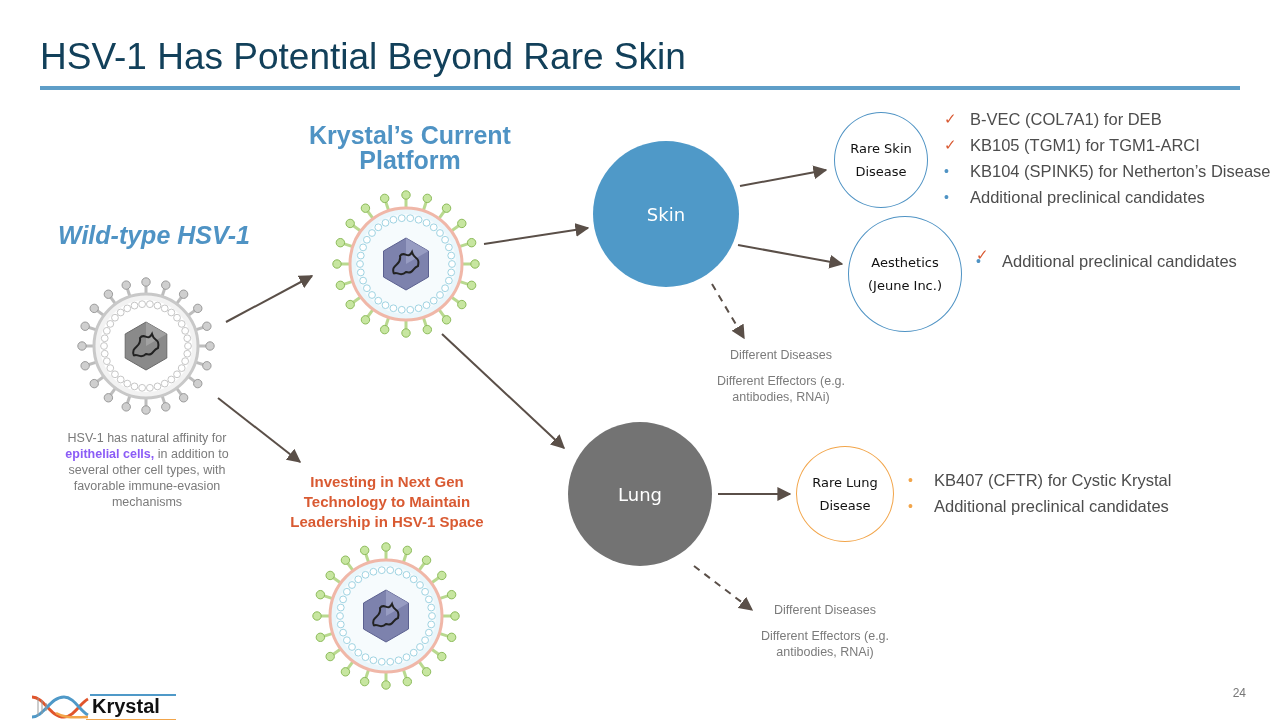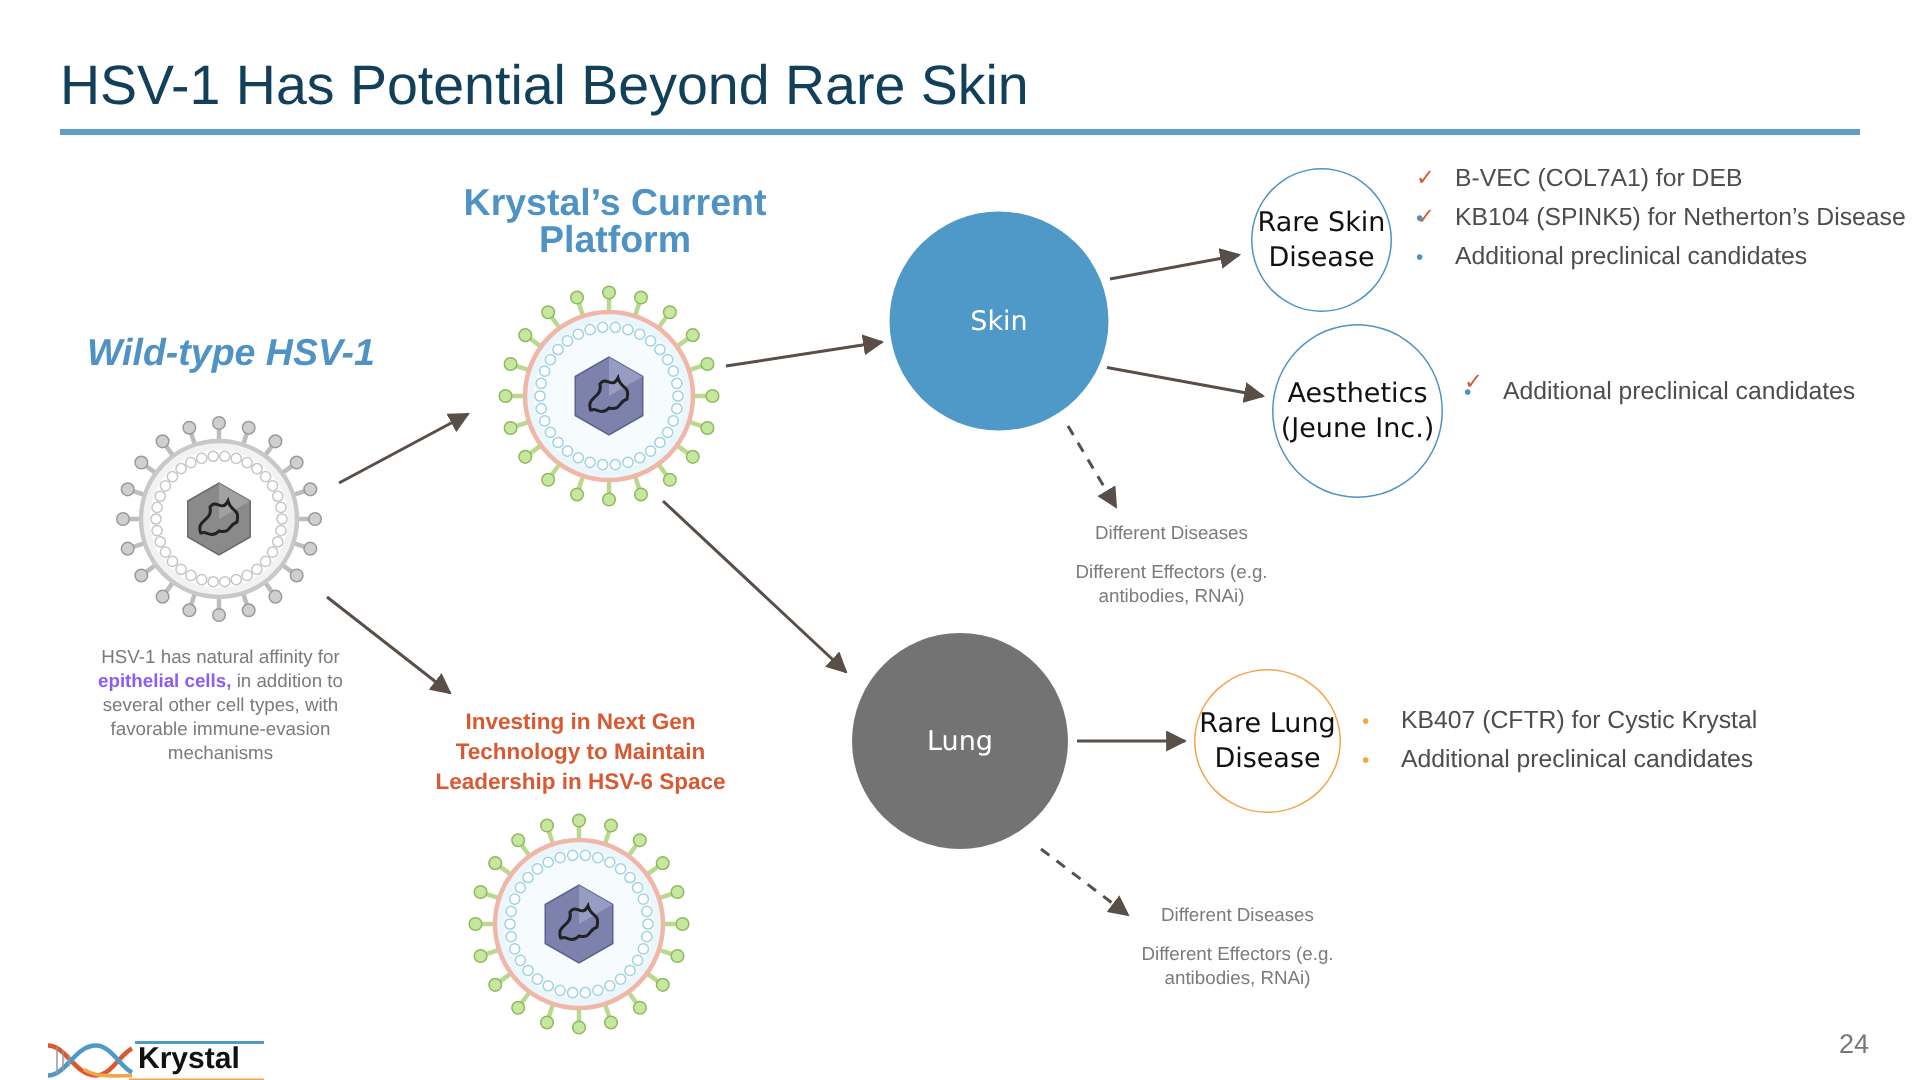--- a/index.html
+++ b/index.html
@@ -5,28 +5,28 @@
   html, body { margin:0; padding:0; }
   body { width:1280px; height:720px; position:relative; background:#ffffff; overflow:hidden; font-family:"Liberation Sans", sans-serif; }
   .abs { position:absolute; }
   #title { left:40px; top:36px; font-size:37px; color:#12405a; white-space:nowrap; }
   #title-rule { left:40px; top:86px; width:1200px; height:4px; background:#5f9ec8; }
   .hdr-blue { color:#4f93c4; font-weight:bold; font-size:25px; text-align:center; line-height:25px; }
   .hdr-orange { color:#d95a32; font-weight:bold; font-size:15px; text-align:center; line-height:20px; }
   .gray-caption { color:#7b7b7b; font-size:12.5px; text-align:center; line-height:16px; }
   .node { border-radius:50%; display:flex; align-items:center; justify-content:center; text-align:center; box-sizing:border-box; }
   .node-big { color:#ffffff; font-size:18px; font-family:"DejaVu Sans", sans-serif;text-align:center; }
-  .node-small { background:#fff; font-size:18px; line-height:23px; color:#111; font-family:"DejaVu Sans", sans-serif; }
+  .node-small { background:#fff; font-size:13px; line-height:23px; color:#111; font-family:"DejaVu Sans", sans-serif; }
   ul.bullets { list-style:none; margin:0; padding:0; position:absolute; }
   ul.bullets li { position:relative; padding-left:26px; font-size:16.5px; color:#4d4d4d; line-height:20px; margin-bottom:6px; }
   ul.bullets li .mk { position:absolute; left:0; top:0; width:20px; text-align:left; }
   .check { color:#d95a32; font-size:15px; }
   .dot-blue { color:#4f93c4; font-size:14px; }
   .dot-orange { color:#f2a54a; font-size:14px; }
-  #page-number { right:34px; top:686px; font-size:18px; color:#777; }
+  #page-number { right:34px; top:686px; font-size:12px; color:#777; }
   svg#arrows { position:absolute; left:0; top:0; }
 </style>
 </head>
 <body>
 
 <div id="title" class="abs">HSV-1 Has Potential Beyond Rare Skin</div>
 <div id="title-rule" class="abs"></div>
 
 <svg id="arrows" width="1280" height="720">
   <defs>
@@ -209,21 +209,21 @@
     <circle cx="27.721193273445785" cy="-36.708792454891025" r="3.4" fill="#fff" stroke="#9fd3e2" stroke-width="1"></circle>
     <circle cx="33.99441019215029" cy="-30.98999960774166" r="3.4" fill="#fff" stroke="#9fd3e2" stroke-width="1"></circle>
     <circle cx="39.10998824356224" cy="-24.215879492358383" r="3.4" fill="#fff" stroke="#9fd3e2" stroke-width="1"></circle>
     <circle cx="42.893722552600366" cy="-16.61711664460904" r="3.4" fill="#fff" stroke="#9fd3e2" stroke-width="1"></circle>
     <circle cx="45.21676258545948" cy="-8.452477819562262" r="3.4" fill="#fff" stroke="#9fd3e2" stroke-width="1"></circle>
     <polygon points="22.5,13.0 0.0,26.0 -22.5,13.0 -22.5,-13.0 -0.0,-26.0 22.5,-13.0" fill="#7d82ad" stroke="#5c6190" stroke-width="1"></polygon>
     <polygon points="0,0 -0.0,-26.0 22.5,-13.0" fill="#a9aed0" opacity="0.6"></polygon>
     <path d="M-12,10 C-16,0 -4,2 -6,-8 C-2,-14 2,-4 6,-12 C8,-4 14,-8 12,2 C6,4 8,10 0,8 C-6,14 -10,6 -12,10" fill="none" stroke="#222" stroke-width="2"></path>
   </svg>
 
-<div class="abs hdr-orange" style="left:276px; top:472px; width:222px;">Investing in Next Gen Technology to Maintain Leadership in HSV-6 Space</div>
+<div class="abs hdr-orange" style="left:276px; top:472px; width:222px;">Investing in Next Gen Technology to Maintain Leadership in HSV-1 Space</div>
 <svg class="abs" style="left:306px; top:536px;" width="160" height="160" viewBox="-80 -80 160 160" id="virus-next">
     <line x1="56" y1="0" x2="69" y2="0" stroke="#b9d98f" stroke-width="3"></line>
     <circle cx="69" cy="0" r="4.2" fill="#c7e6a0" stroke="#8cbb5a" stroke-width="1"></circle>
     <line x1="53.2591649125286" y1="17.304951684997054" x2="65.62289962436559" y2="21.32217261187137" stroke="#b9d98f" stroke-width="3"></line>
     <circle cx="65.62289962436559" cy="21.32217261187137" r="4.2" fill="#c7e6a0" stroke="#8cbb5a" stroke-width="1"></circle>
     <line x1="45.30495168499706" y1="32.915974128378494" x2="55.82217261187137" y2="40.557182408180644" stroke="#b9d98f" stroke-width="3"></line>
     <circle cx="55.82217261187137" cy="40.557182408180644" r="4.2" fill="#c7e6a0" stroke="#8cbb5a" stroke-width="1"></circle>
     <line x1="32.915974128378494" y1="45.30495168499706" x2="40.557182408180644" y2="55.82217261187137" stroke="#b9d98f" stroke-width="3"></line>
     <circle cx="40.557182408180644" cy="55.82217261187137" r="4.2" fill="#c7e6a0" stroke="#8cbb5a" stroke-width="1"></circle>
     <line x1="17.304951684997057" y1="53.2591649125286" x2="21.322172611871373" y2="65.62289962436559" stroke="#b9d98f" stroke-width="3"></line>
@@ -323,21 +323,21 @@
 
 <div class="abs node node-small" style="left:796px; top:446px; width:98px; height:96px; border:1.5px solid #f2a54a;">
   <div>
       <div>Rare Lung</div>
       <div>Disease</div>
     </div>
 </div>
 
 <ul class="bullets" style="left:944px; top:109px; width:330px;">
   <li><span class="mk check">✓</span><span>B-VEC (COL7A1) for DEB</span></li>
-  <li><span class="mk check">✓</span></li>
+  <li><span class="mk check">✓</span><span>KB105 (TGM1) for TGM1-ARCI</span></li>
   <li><span class="mk dot-blue">•</span><span>KB104 (SPINK5) for Netherton’s Disease</span></li>
   <li><span class="mk dot-blue">•</span><span>Additional preclinical candidates</span></li>
 </ul>
 
 <ul class="bullets" style="left:976px; top:245px; width:280px;">
   <li style="margin-bottom:6px;"><span class="mk check">✓</span></li>
   <li><span class="mk dot-blue">•</span><span>Additional preclinical candidates</span></li>
 </ul>
 
 <ul class="bullets" style="left:908px; top:470px; width:330px;">

